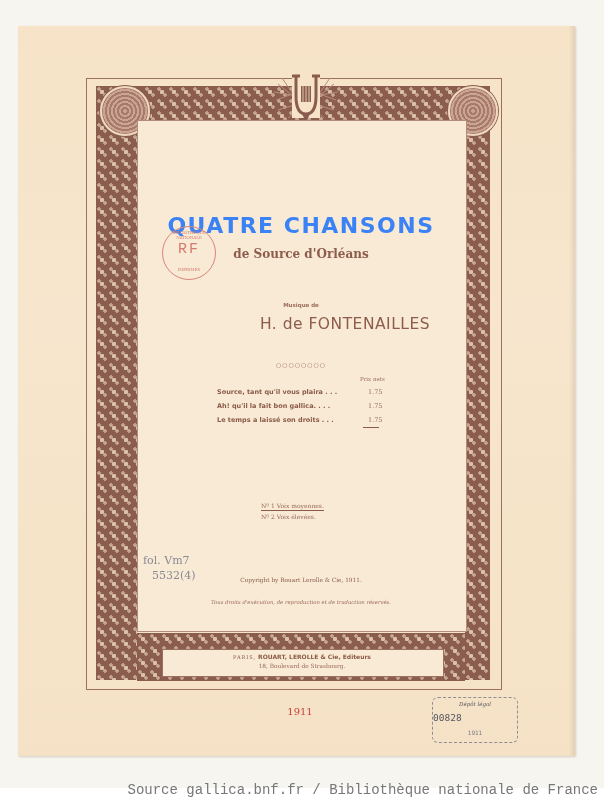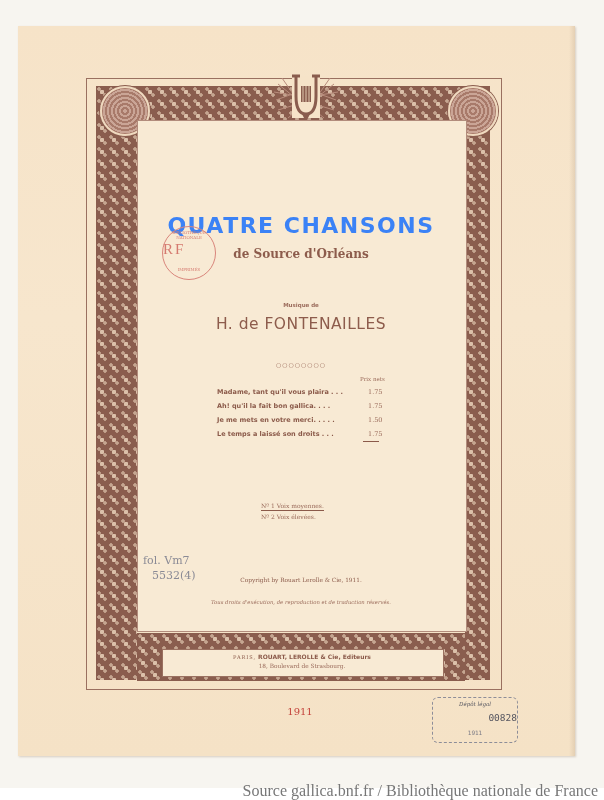--- a/index.html
+++ b/index.html
@@ -60,21 +60,21 @@
     letter-spacing:1.5px; color:#3b82f6;
   }
   .subtitle {
     left:137px; width:328px; top:247px;
     font-family:"DejaVu Serif", serif; font-weight:bold; font-size:12px;
     color:#8d5c4c;
   }
   .musique { left:137px; width:328px; top:302px; font-size:5.5px; font-family:"DejaVu Sans", sans-serif; font-weight:bold; color:#9a6a5a; }
   .composer {
     left:137px; width:328px; top:315px;
-    font-family:"DejaVu Sans", sans-serif; font-size:15.5px; letter-spacing:0.5px; color:#8d5c4c;
+    font-family:"DejaVu Sans", sans-serif; font-size:15.5px; letter-spacing:0.5px; color:#8d5c4c;padding-left:44px;
   }
   .dots { left:137px; width:328px; top:361px; font-size:6px; letter-spacing:1px; color:#9a6a5a; font-family:"DejaVu Sans", sans-serif; }
 
   .prix-head { left:360px; top:376px; font-size:5.5px; color:#9a6a5a; font-family:"DejaVu Serif", serif; }
   .song-list { position:absolute; left:217px; top:388px; width:180px; }
   .song-row { position:relative; height:14px; font-size:6.5px; color:#8b5a4a; font-family:"DejaVu Sans", sans-serif; font-weight:bold; }
   .song-title { position:absolute; left:0; top:0; white-space:nowrap; }
   .song-price { position:absolute; left:151px; top:0; font-family:"DejaVu Serif", serif; font-weight:normal; color:#9a6a5a; }
   .price-underline { position:absolute; left:146px; top:11px; width:16px; height:1px; background:#8b5a4a; }
 
@@ -93,42 +93,42 @@
   .pub1 b { font-family:"DejaVu Sans", sans-serif; }
   .pub2 { left:162px; width:280px; top:663px; font-size:5.8px; color:#9a6a5a; font-family:"DejaVu Serif", serif; }
 
   .year { left:270px; width:60px; top:706px; font-size:10px; color:#c4443c; font-family:"DejaVu Serif", serif; }
 
   
   .stamp-rf {
     position:absolute; left:162px; top:226px; width:52px; height:52px; border-radius:50%;
     border:1.5px solid #d9857b; color:#d57a70;
   }
-  .stamp-rf .rf { position:absolute; left:0; width:100%; top:14px; font-size:15px; font-family:Liberation Serif, serif; letter-spacing:2px; }
+  .stamp-rf .rf { position:absolute; left:0; width:100%; top:14px; text-align:center; font-size:15px; font-family:Liberation Mono, monospace; letter-spacing:2px; }
   .stamp-rf .ring-top { position:absolute; left:0; width:100%; top:3px; text-align:center; font-size:4px; }
   .stamp-rf .ring-bot { position:absolute; left:0; width:100%; top:40px; text-align:center; font-size:4px; }
 
   
   .hand { position:absolute; color:#8a8a95; font-family:"DejaVu Serif", serif; white-space:nowrap; }
   .hand1 { left:143px; top:554px; font-size:11px; }
   .hand2 { left:152px; top:569px; font-size:11px; }
 
   
   .depot {
     position:absolute; left:432px; top:697px; width:84px; height:44px;
     border:1.5px dashed #8d8d98; border-radius:6px; color:#55555f;
     font-family:"DejaVu Sans Mono", monospace;
   }
   .depot .d1 { position:absolute; left:0; width:100%; top:3px; text-align:center; font-size:5.5px; font-style:italic; font-family:"DejaVu Serif", serif; }
-  .depot .d2 { position:absolute; left:0; width:100%; top:14px; text-align:right; font-size:9.5px; }
+  .depot .d2 { position:absolute; left:0; width:100%; top:14px; text-align:left; font-size:9.5px; }
   .depot .d3 { position:absolute; left:0; width:100%; top:31px; text-align:center; font-size:6px; color:#7a7a85; }
 
   .source {
-    position:absolute; right:6px; top:782px; font-size:16px; color:#777777;
-    font-family:Liberation Serif, serif; white-space:nowrap;
+    position:absolute; right:6px; top:782px; font-size:14px; color:#777777;
+    font-family:Liberation Mono, monospace; white-space:nowrap;
   }
 </style>
 </head>
 <body>
 
 <div class="scan-bg"></div>
 
 <div class="page"></div>
 
 <div class="frame-outline" style="left:86px;top:78px;width:414px;height:610px;"></div>
@@ -159,32 +159,28 @@
 <div class="txt title">QUATRE CHANSONS</div>
 <div class="txt subtitle">de Source d'Orléans</div>
 <div class="txt musique">Musique de</div>
 <div class="txt composer">H. de FONTENAILLES</div>
 <div class="txt dots">○○○○○○○○</div>
 
 <div class="txt prix-head">Prix nets</div>
 
 <div class="song-list">
   <div class="song-row">
-    <span class="song-title">Madame, tant qu'il vous plaira . . .</span>
+    <span class="song-title">Source, tant qu'il vous plaira . . .</span>
     <span class="song-price">1.75</span>
   </div>
   <div class="song-row">
     <span class="song-title">Ah! qu'il la fait bon gallica. . . .</span>
     <span class="song-price">1.75</span>
   </div>
   <div class="song-row">
-    <span class="song-title">Je me mets en votre merci. . . . .</span>
-    <span class="song-price">1.50</span>
-  </div>
-  <div class="song-row">
     <span class="song-title">Le temps a laissé son droits . . .</span>
     <span class="song-price">1.75</span>
     <span class="price-underline"></span>
   </div>
 </div>
 
 <div class="voix voix1">Nº 1 Voix moyennes.</div>
 <div class="voix voix2">Nº 2 Voix élevées.</div>
 
 <div class="txt copyright">Copyright by Rouart Lerolle &amp; Cie, 1911.</div>

